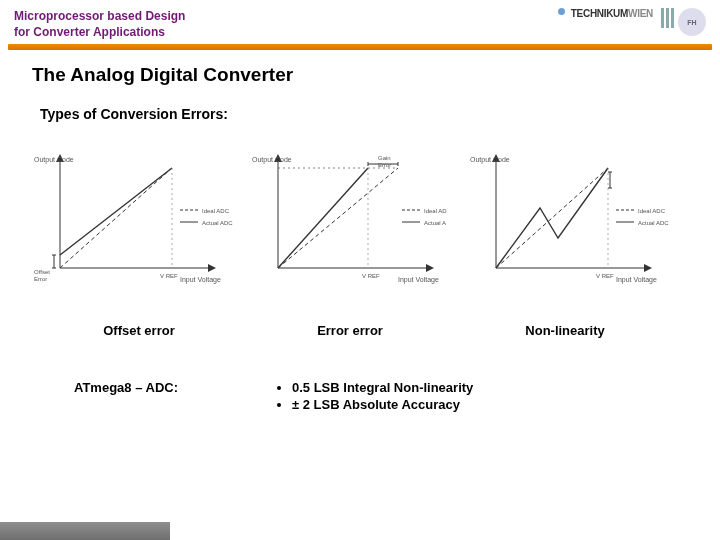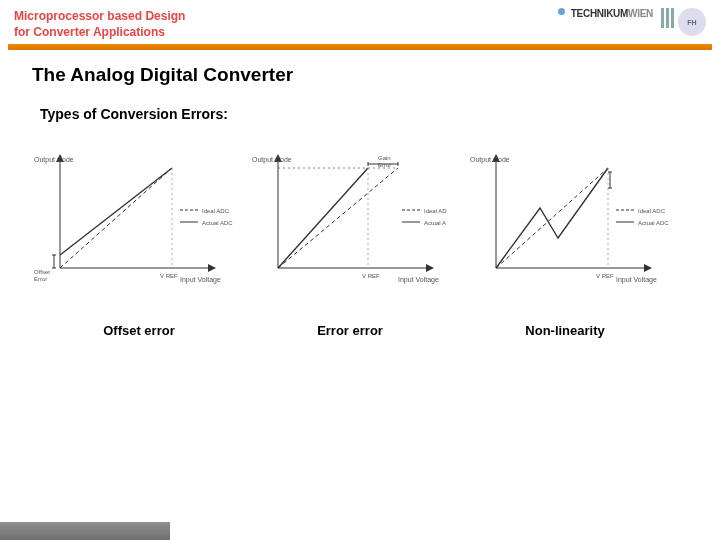--- a/index.html
+++ b/index.html
@@ -8,21 +8,21 @@
     font-family: Arial, Helvetica, sans-serif;
     background: #fff;
     color: #000;
     position: relative;
     overflow: hidden;
   }
   .header {
     display: flex; align-items: flex-start; justify-content: space-between;
     padding: 8px 14px 4px 14px;
   }
-  .header-left { font-size: 12px; font-weight: bold; color: #ef4444; line-height: 1.35; }
+  .header-left { font-size: 12px; font-weight: bold; color: #701a75; line-height: 1.35; }
   .header-right { display: flex; align-items: flex-start; gap: 4px; font-size: 10px; color: #333; font-weight: bold; }
   .logo-dot { width: 7px; height: 7px; background:#6aa0d8; border-radius:50%; display:inline-block; margin-right:2px;}
   .logo-text { letter-spacing: -0.3px; }
   .logo-text .gray { color:#888; }
   .logo-bars { display:flex; gap:2px; margin-left:4px;}
   .logo-bars span { width:3px; height:20px; background:#8aa; display:block; }
   .logo-badge { width:28px; height:28px; border-radius:50%; background:#dde; display:flex; align-items:center; justify-content:center; font-size:7px; color:#667; }
   .orange-bar { height: 6px; background: linear-gradient(#f08a00,#d87400); margin: 0 8px; border-radius:1px; }
   .content { padding: 14px 44px 0 32px; }
   .title { font-size: 19px; font-weight: bold; margin-bottom: 20px; }
@@ -159,16 +159,21 @@
 
   </div>
 
   <div class="chart-labels">
     <div class="chart-caption">Offset error</div>
     <div class="chart-caption">Error error</div>
     <div class="chart-caption">Non-linearity</div>
   </div>
 
   <div class="bottom-row">
+    <div class="atmega-label">ATmega8 – ADC:</div>
+    <ul class="specs">
+      <li>0.5 LSB Integral Non-linearity</li>
+      <li>± 2 LSB Absolute Accuracy</li>
+    </ul>
   </div>
 </div>
 
 <div class="footer-strip"></div>
 
 </body></html>

